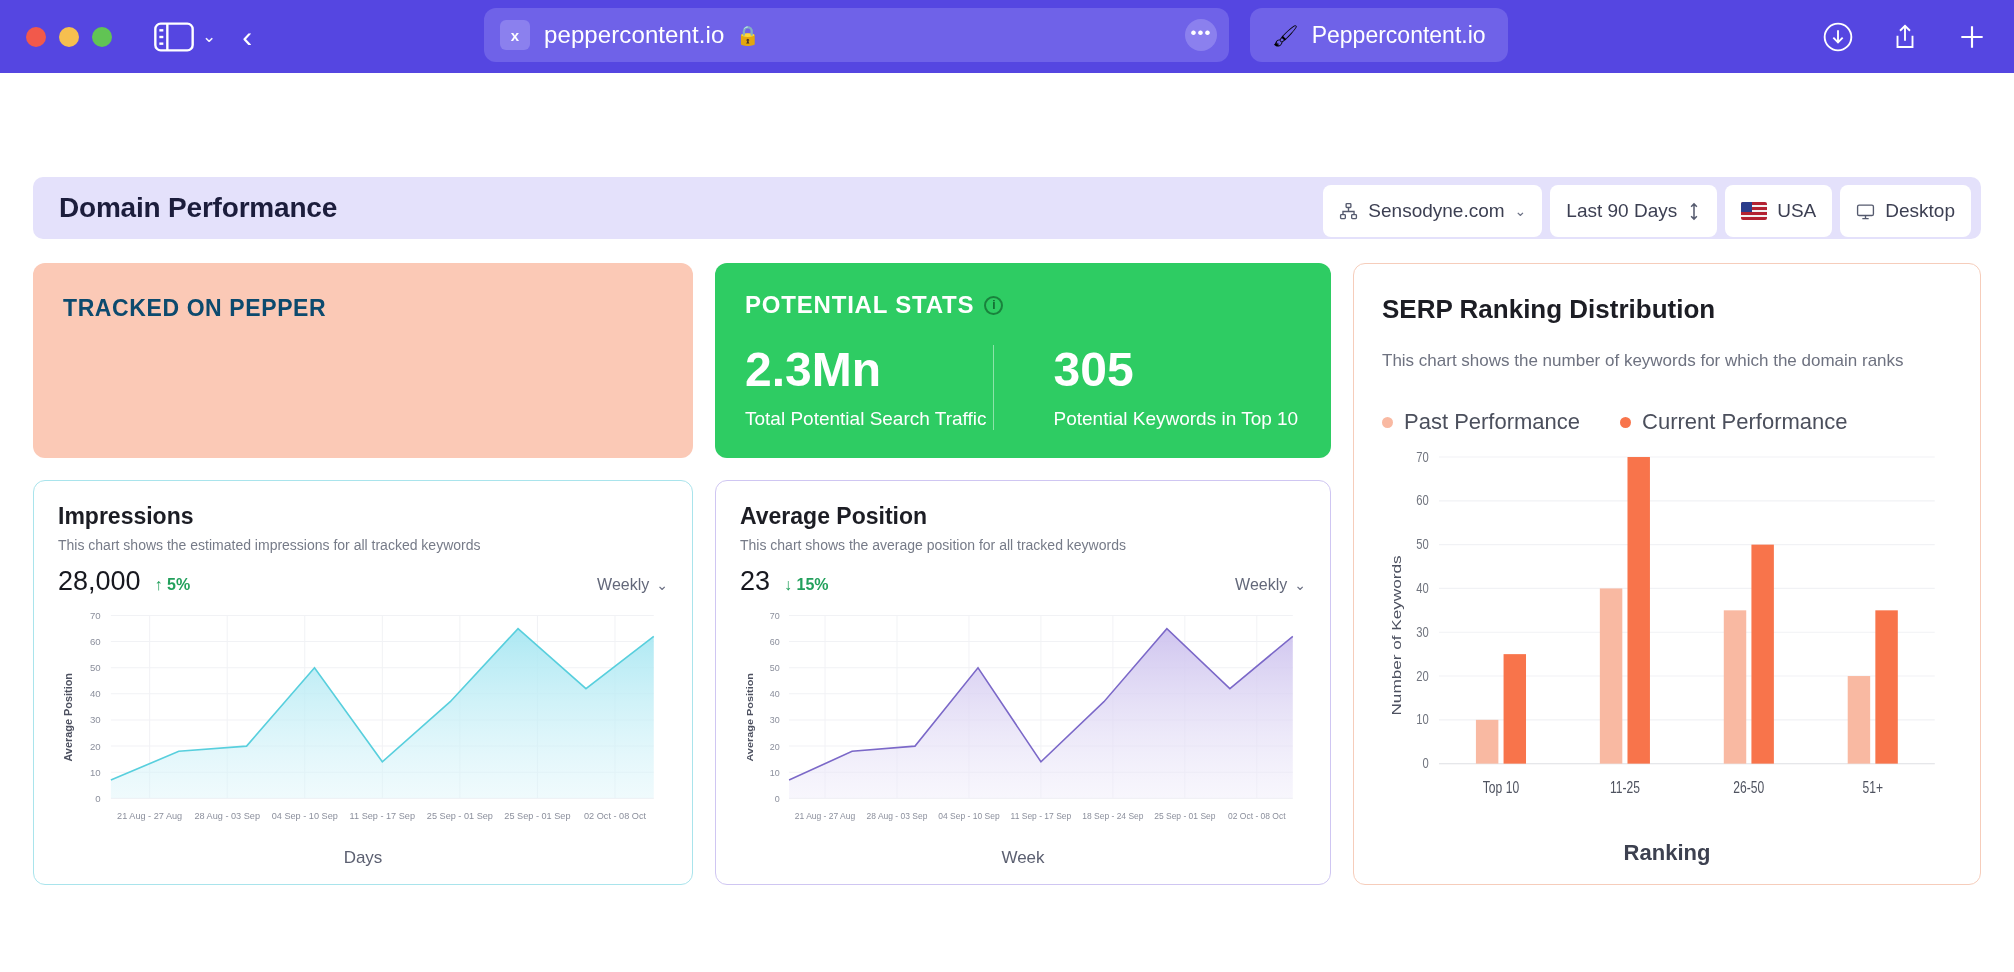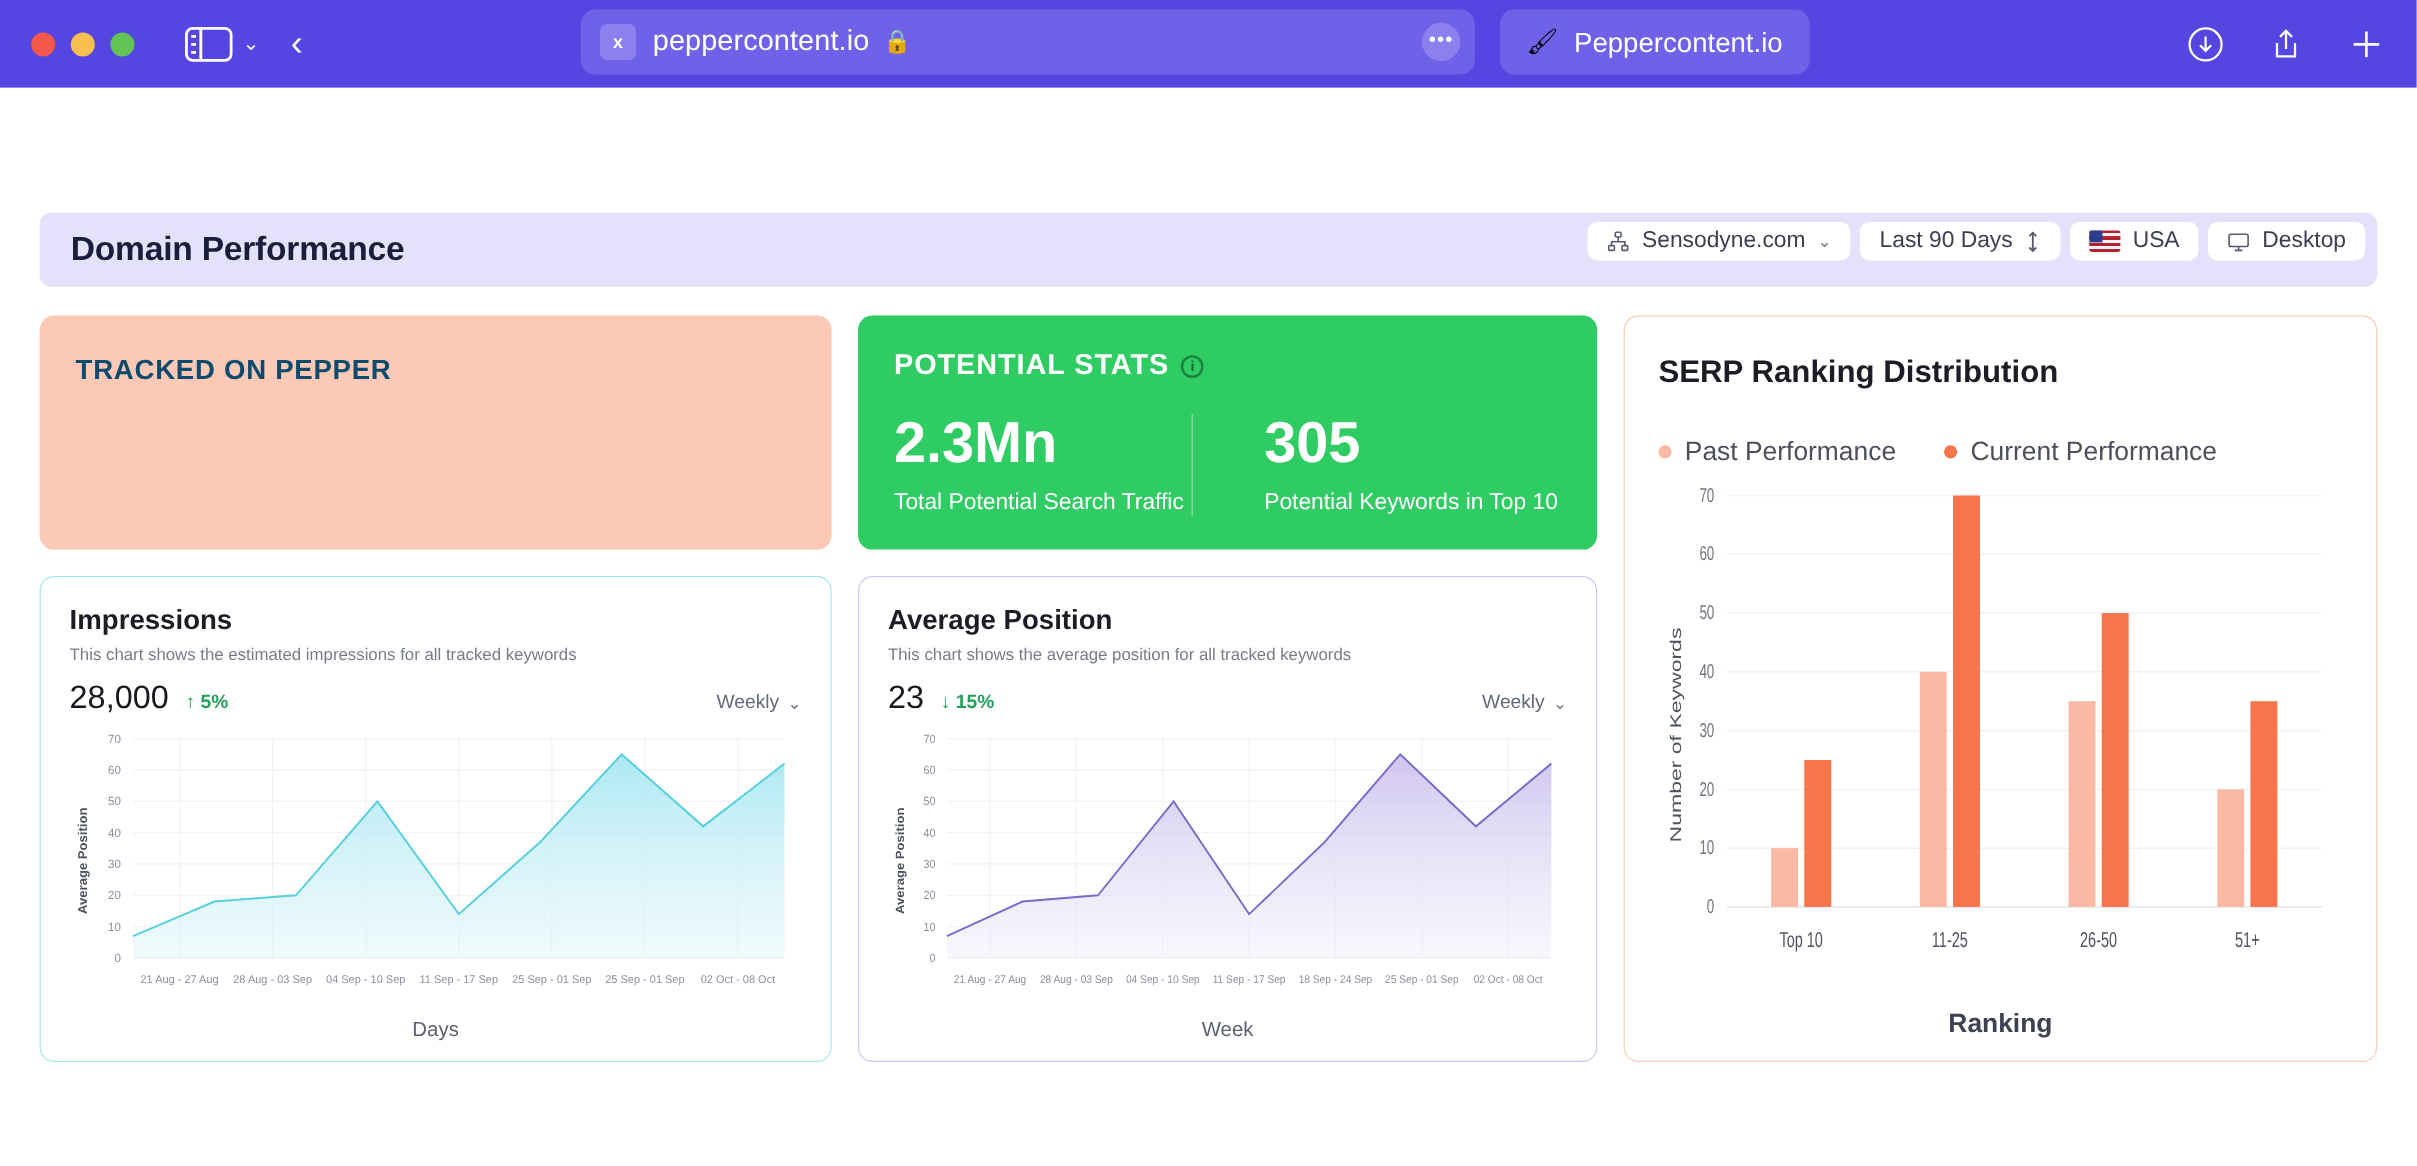--- a/index.html
+++ b/index.html
@@ -85,21 +85,21 @@
     height: 62px;
     background: #e4e1fb;
     border-radius: 10px;
     display: flex; align-items: center;
     padding: 0 26px;
     position: relative;
   }
   .section-title { font-size: 28px; font-weight: 700; color: #1c1d3c; letter-spacing: -.2px; }
   .filters { position: absolute; right: 10px; top: 8px; display: flex; gap: 8px; align-items: center; }
   .filter-chip {
-    height: 32px; background: #ffffff; border-radius: 8px;
+    height: 52px; background: #ffffff; border-radius: 8px;
     display: flex; align-items: center; gap: 10px;
     padding: 0 16px;
     font-size: 19px; color: #3c3f52;
     white-space: nowrap;
   }
   .filter-chip .ic { color: #555a6e; display: flex; align-items: center; }
   .flag {
     width: 26px; height: 18px; border-radius: 2px;
     background: linear-gradient(#b32232 0 14%, #f2f2f2 14% 28%, #b32232 28% 43%, #f2f2f2 43% 57%, #b32232 57% 71%, #f2f2f2 71% 86%, #b32232 86% 100%);
     position: relative; overflow: hidden; flex: none;
@@ -322,20 +322,21 @@
         </div>
         <div class="pot-col second">
           <div class="pot-num">305</div>
           <div class="pot-label">Potential Keywords in Top 10</div>
         </div>
       </div>
     </div>
 
     <div class="card-serp">
       <div class="serp-title">SERP Ranking Distribution</div>
+      <div class="serp-sub">This chart shows the number of keywords for which the domain ranks</div>
       <div class="legend">
         <div class="legend-item">
           <span class="legend-dot" style="background:#f9b9a2"></span>
           <span>Past Performance</span>
         </div>
         <div class="legend-item">
           <span class="legend-dot" style="background:#f8744b"></span>
           <span>Current Performance</span>
         </div>
       </div>

